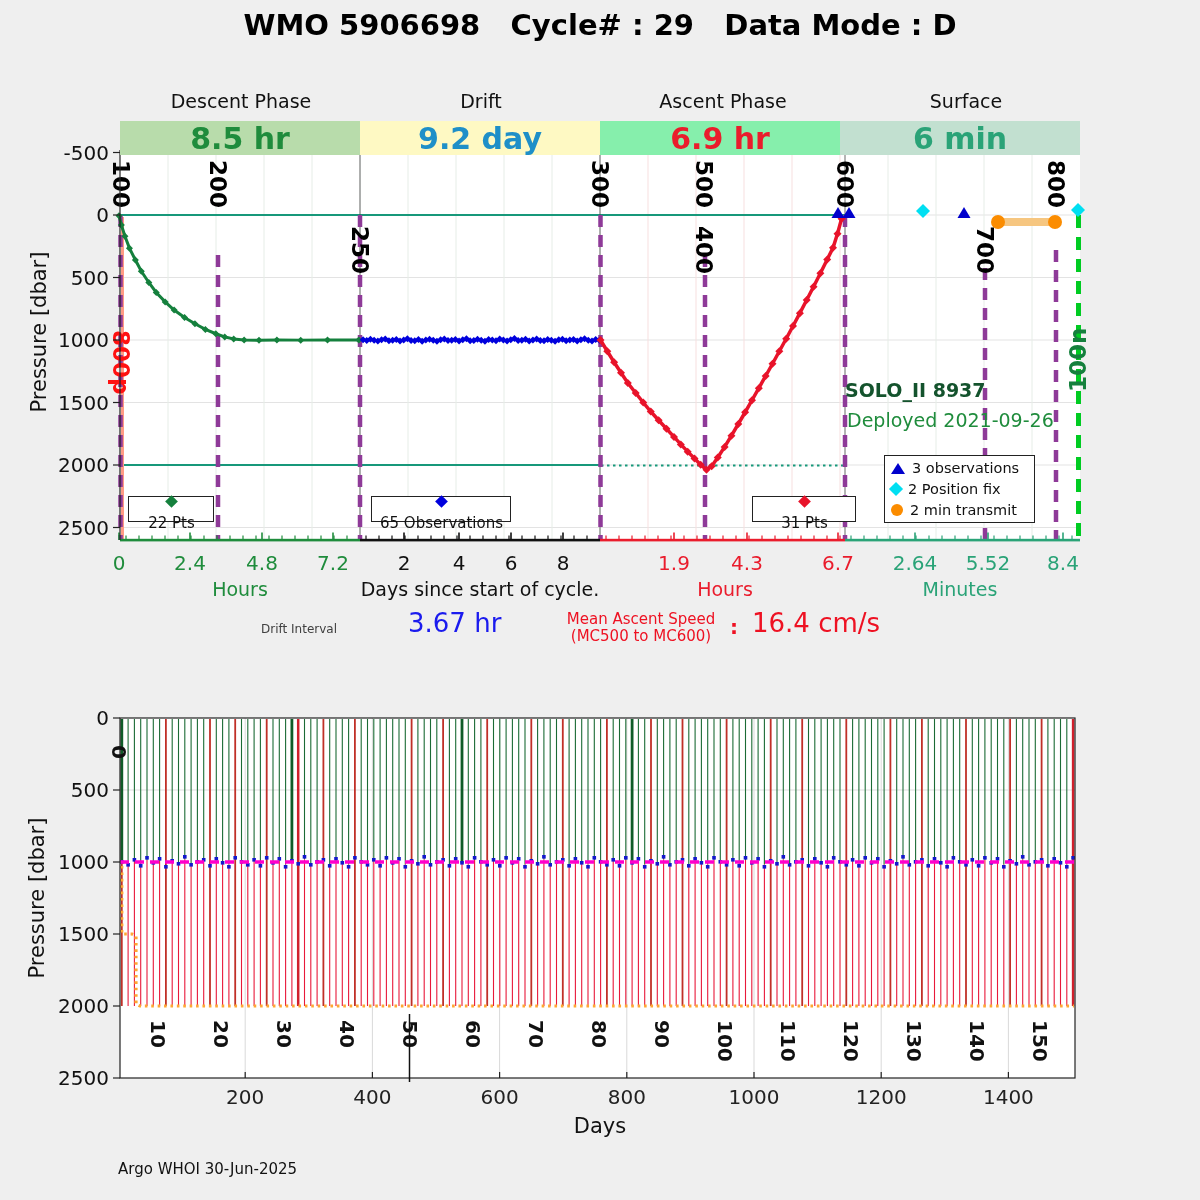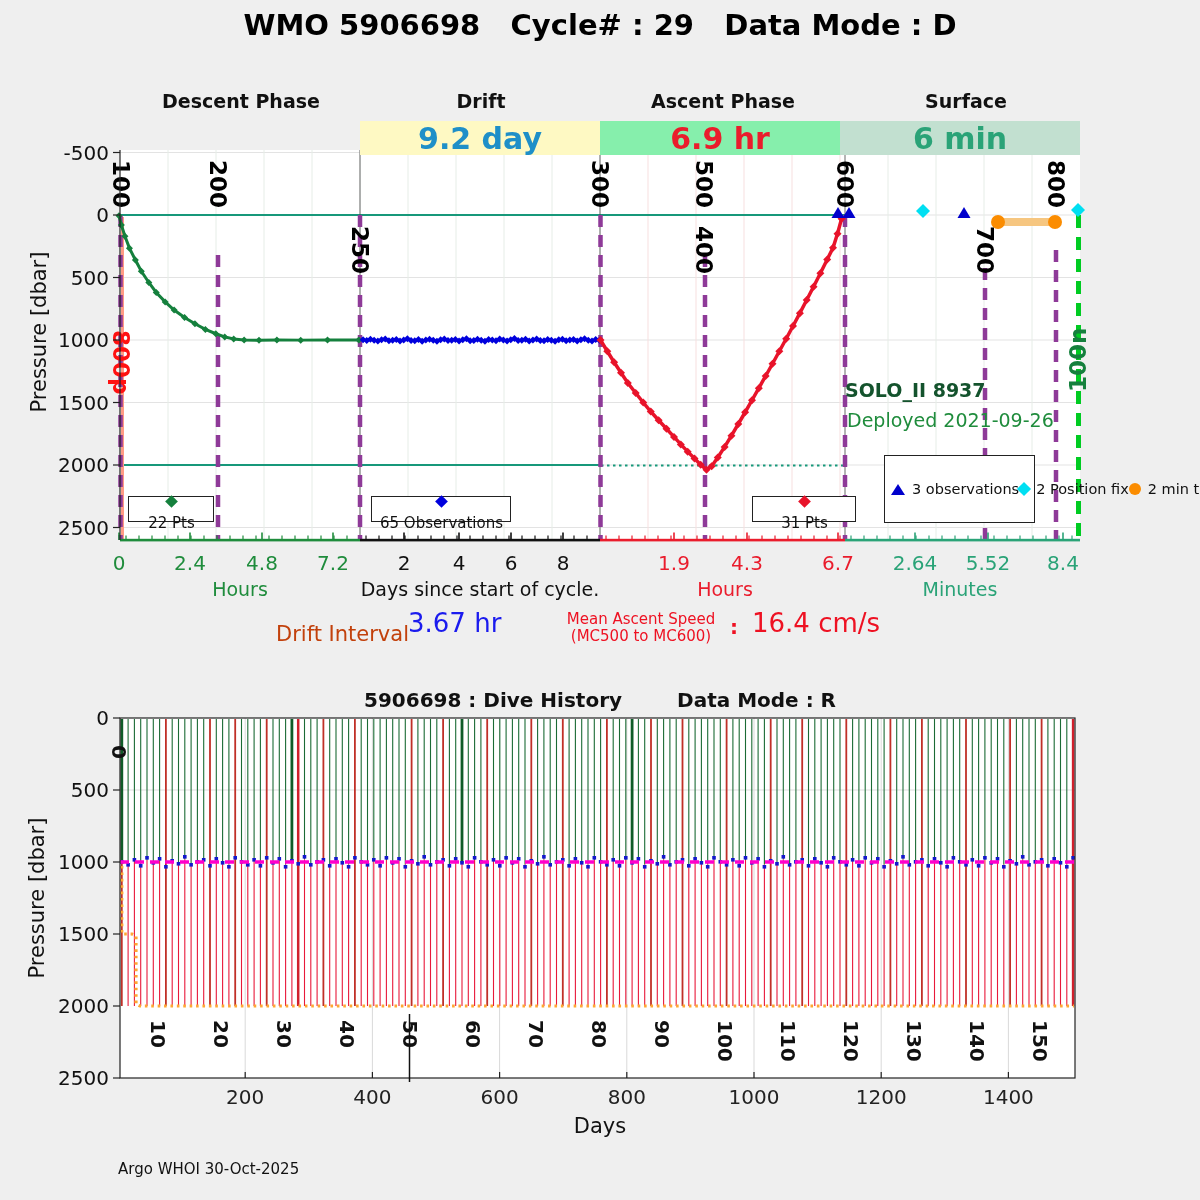--- a/index.html
+++ b/index.html
@@ -1,34 +1,34 @@
 <!DOCTYPE html>
 <html><head>
 <meta charset="utf-8">
 <style>
   html,body{margin:0;padding:0;background:#efefef;font-family:"DejaVu Sans","Liberation Sans",sans-serif;}
   #fig{position:relative;width:1200px;height:1200px;background:#efefef;overflow:hidden;}
   #chart-svg{position:absolute;left:0;top:0;}
   .abs{position:absolute;}
   .ctr{transform:translateX(-50%);}
   #main-title{left:0;top:8px;width:1200px;text-align:center;font-size:29px;font-weight:bold;color:#000000;white-space:pre;}
-  .phase-title{top:90px;font-size:19px;font-weight:bold;color:#111;white-space:nowrap;}
+  .phase-title{top:90px;font-size:19px;font-weight:normal;color:#111;white-space:nowrap;}
   .phase-bar{top:121px;height:34px;display:flex;align-items:center;justify-content:center;}
   .phase-value{font-size:30px;font-weight:bold;white-space:nowrap;}
   #solo-model{left:845px;top:379px;font-size:19px;font-weight:bold;color:#14532d;}
   #deployed{left:847px;top:409px;font-size:19px;color:#1f8c3c;}
   .legend-box{background:#fff;border:1.6px solid #222;height:26px;display:flex;align-items:center;padding:0 8px 0 9px;gap:8px;box-sizing:border-box;flex-direction:column;}
   .legend-box span.lbl{font-size:15px;color:#111;white-space:nowrap;}
   .diam{width:9px;height:9px;transform:rotate(45deg);flex:0 0 auto;}
-  #surface-legend{left:884px;top:455px;width:151px;height:68px;background:#fff;border:1.6px solid #222;box-sizing:border-box;display:flex;flex-direction:row;justify-content:space-around;padding:2px 6px;}
+  #surface-legend{left:884px;top:455px;width:151px;height:68px;background:#fff;border:1.6px solid #222;box-sizing:border-box;display:flex;flex-direction:column;justify-content:space-around;padding:2px 6px;}
   .sl-row{display:flex;align-items:center;gap:7px;}
   .sl-row span.lbl{font-size:14.5px;color:#111;white-space:nowrap;}
   .tri{width:0;height:0;border-left:7px solid transparent;border-right:7px solid transparent;border-bottom:11px solid #0000cc;flex:0 0 auto;}
   .circ{width:12px;height:12px;border-radius:50%;background:#fb8c00;flex:0 0 auto;}
-  #drift-int-label{left:276px;top:622px;font-size:21px;color:#c2410c;}
+  #drift-int-label{left:261px;top:622px;font-size:12px;color:#404040;}
   #drift-int-value{left:408px;top:608px;font-size:26px;color:#1a1aee;}
   #ascent-speed-label{left:550px;top:611px;width:182px;text-align:center;font-size:15px;line-height:1.1;color:#ee1122;}
   #ascent-speed-colon{left:730px;top:615px;font-size:20px;font-weight:bold;color:#ee1122;}
   #ascent-speed-value{left:752px;top:608px;font-size:26px;color:#ee1122;}
   #dive-title{left:0;top:688px;width:1200px;display:flex;justify-content:center;gap:55px;}
   #dive-title span{font-size:20px;font-weight:bold;color:#111;white-space:pre;}
   #footer-credit{left:118px;top:1160px;font-size:15px;color:#111;}
 </style>
 </head>
 <body>
@@ -845,20 +845,23 @@
       <text x="44" y="898" transform="rotate(-90 44 898)" text-anchor="middle" fill="#111" font-size="21" font-family="&quot;DejaVu Sans&quot;,sans-serif">Pressure [dbar]</text>
     </svg>
 
   <div id="main-title" class="abs">WMO 5906698   Cycle# : 29   Data Mode : D</div>
 
   <div class="abs phase-title ctr" style="left:241px">Descent Phase</div>
   <div class="abs phase-title ctr" style="left:481px">Drift</div>
   <div class="abs phase-title ctr" style="left:723px">Ascent Phase</div>
   <div class="abs phase-title ctr" style="left:966px">Surface</div>
 
+  <div class="abs phase-bar" style="left:120px;width:240px;background:#b8dcab">
+    <span class="phase-value" style="color:#1f8c3c">8.5 hr</span>
+  </div>
   <div class="abs phase-bar" style="left:360px;width:240px;background:#fef9c3">
     <span class="phase-value" style="color:#1e8fc8">9.2 day</span>
   </div>
   <div class="abs phase-bar" style="left:600px;width:240px;background:#86efac">
     <span class="phase-value" style="color:#ea1c2c">6.9 hr</span>
   </div>
   <div class="abs phase-bar" style="left:840px;width:240px;background:#c2e0d0">
     <span class="phase-value" style="color:#2aa377">6 min</span>
   </div>
 
@@ -895,19 +898,15 @@
 
   <div id="drift-int-label" class="abs">Drift Interval</div>
   <div id="drift-int-value" class="abs">3.67 hr</div>
   <div id="ascent-speed-label" class="abs">
     <div>Mean Ascent Speed</div>
     <div>(MC500 to MC600)</div>
   </div>
   <div id="ascent-speed-colon" class="abs">:</div>
   <div id="ascent-speed-value" class="abs">16.4 cm/s</div>
 
-  <div id="dive-title" class="abs">
-    <span>5906698 : Dive History</span>
-    <span>Data Mode : R</span>
-  </div>
-
-  <div id="footer-credit" class="abs">Argo WHOI 30-Oct-2025</div>
+
+  <div id="footer-credit" class="abs">Argo WHOI 30-Jun-2025</div>
 </div>
 
 </body></html>

